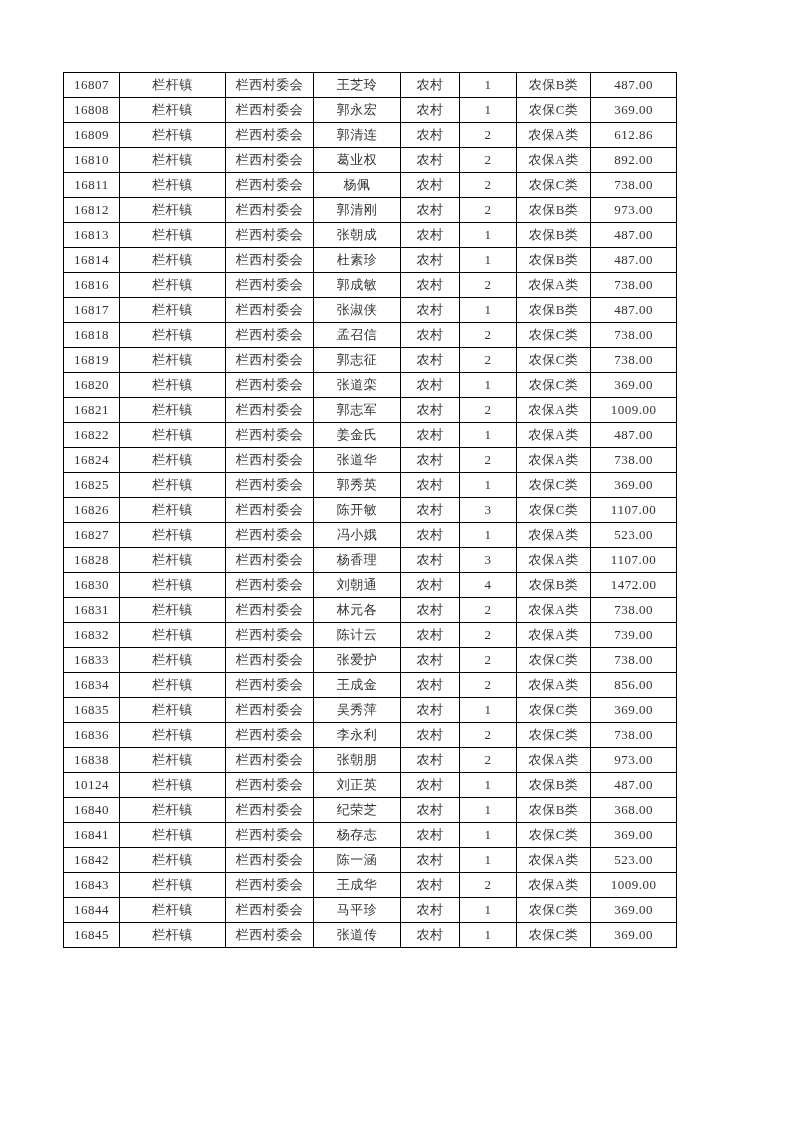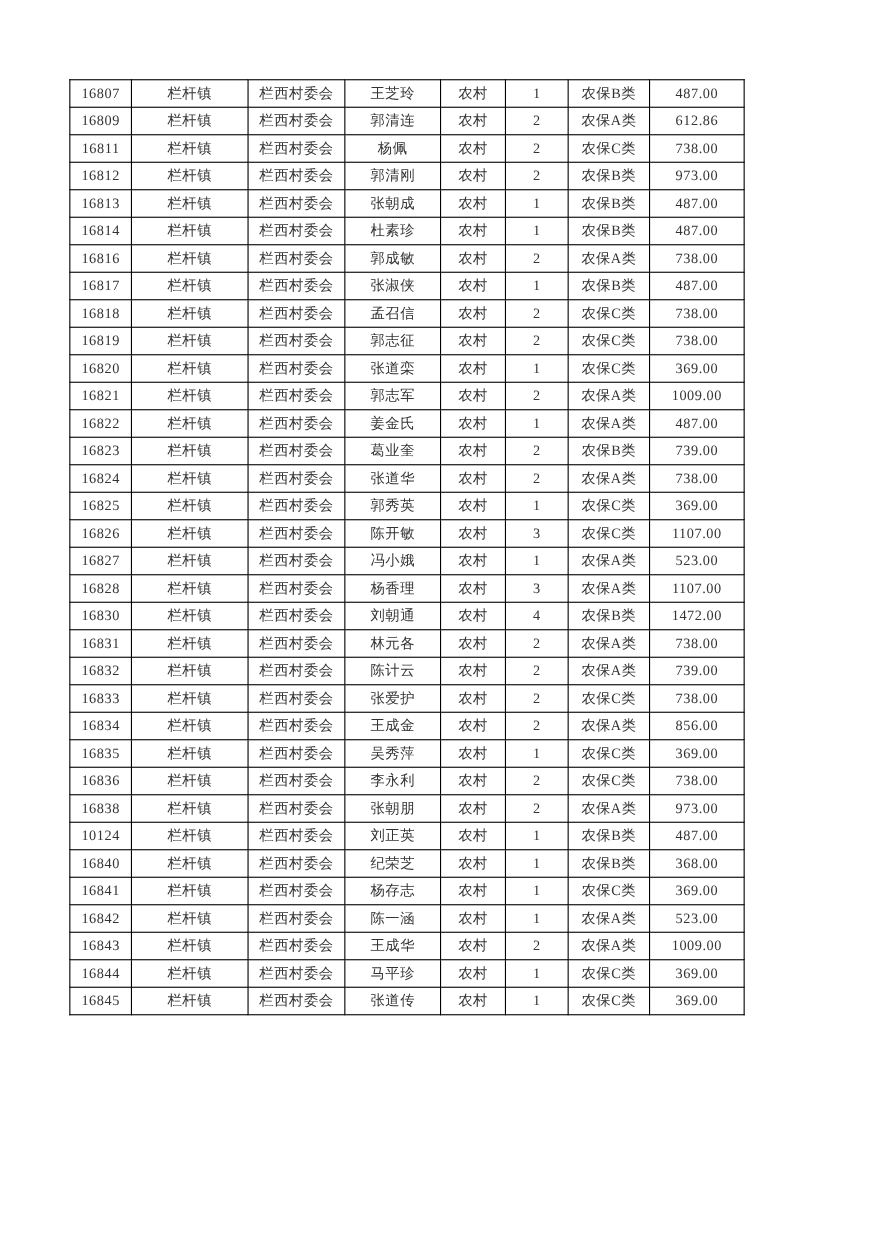--- a/index.html
+++ b/index.html
@@ -58,30 +58,50 @@
           <td class="num">16807</td>
           <td>栏杆镇</td>
           <td>栏西村委会</td>
           <td>王芝玲</td>
           <td>农村</td>
           <td class="num">1</td>
           <td>农保B类</td>
           <td class="num">487.00</td>
         </tr>
         <tr>
+          <td class="num">16808</td>
+          <td>栏杆镇</td>
+          <td>栏西村委会</td>
+          <td>郭永宏</td>
+          <td>农村</td>
+          <td class="num">1</td>
+          <td>农保C类</td>
+          <td class="num">369.00</td>
+        </tr>
+        <tr>
           <td class="num">16809</td>
           <td>栏杆镇</td>
           <td>栏西村委会</td>
           <td>郭清连</td>
           <td>农村</td>
           <td class="num">2</td>
           <td>农保A类</td>
           <td class="num">612.86</td>
         </tr>
         <tr>
+          <td class="num">16810</td>
+          <td>栏杆镇</td>
+          <td>栏西村委会</td>
+          <td>葛业权</td>
+          <td>农村</td>
+          <td class="num">2</td>
+          <td>农保A类</td>
+          <td class="num">892.00</td>
+        </tr>
+        <tr>
           <td class="num">16811</td>
           <td>栏杆镇</td>
           <td>栏西村委会</td>
           <td>杨佩</td>
           <td>农村</td>
           <td class="num">2</td>
           <td>农保C类</td>
           <td class="num">738.00</td>
         </tr>
         <tr>
@@ -176,30 +196,20 @@
         </tr>
         <tr>
           <td class="num">16822</td>
           <td>栏杆镇</td>
           <td>栏西村委会</td>
           <td>姜金氏</td>
           <td>农村</td>
           <td class="num">1</td>
           <td>农保A类</td>
           <td class="num">487.00</td>
-        </tr>
-        <tr>
-          <td class="num">16823</td>
-          <td>栏杆镇</td>
-          <td>栏西村委会</td>
-          <td>葛业奎</td>
-          <td>农村</td>
-          <td class="num">2</td>
-          <td>农保B类</td>
-          <td class="num">739.00</td>
         </tr>
         <tr>
           <td class="num">16824</td>
           <td>栏杆镇</td>
           <td>栏西村委会</td>
           <td>张道华</td>
           <td>农村</td>
           <td class="num">2</td>
           <td>农保A类</td>
           <td class="num">738.00</td>

